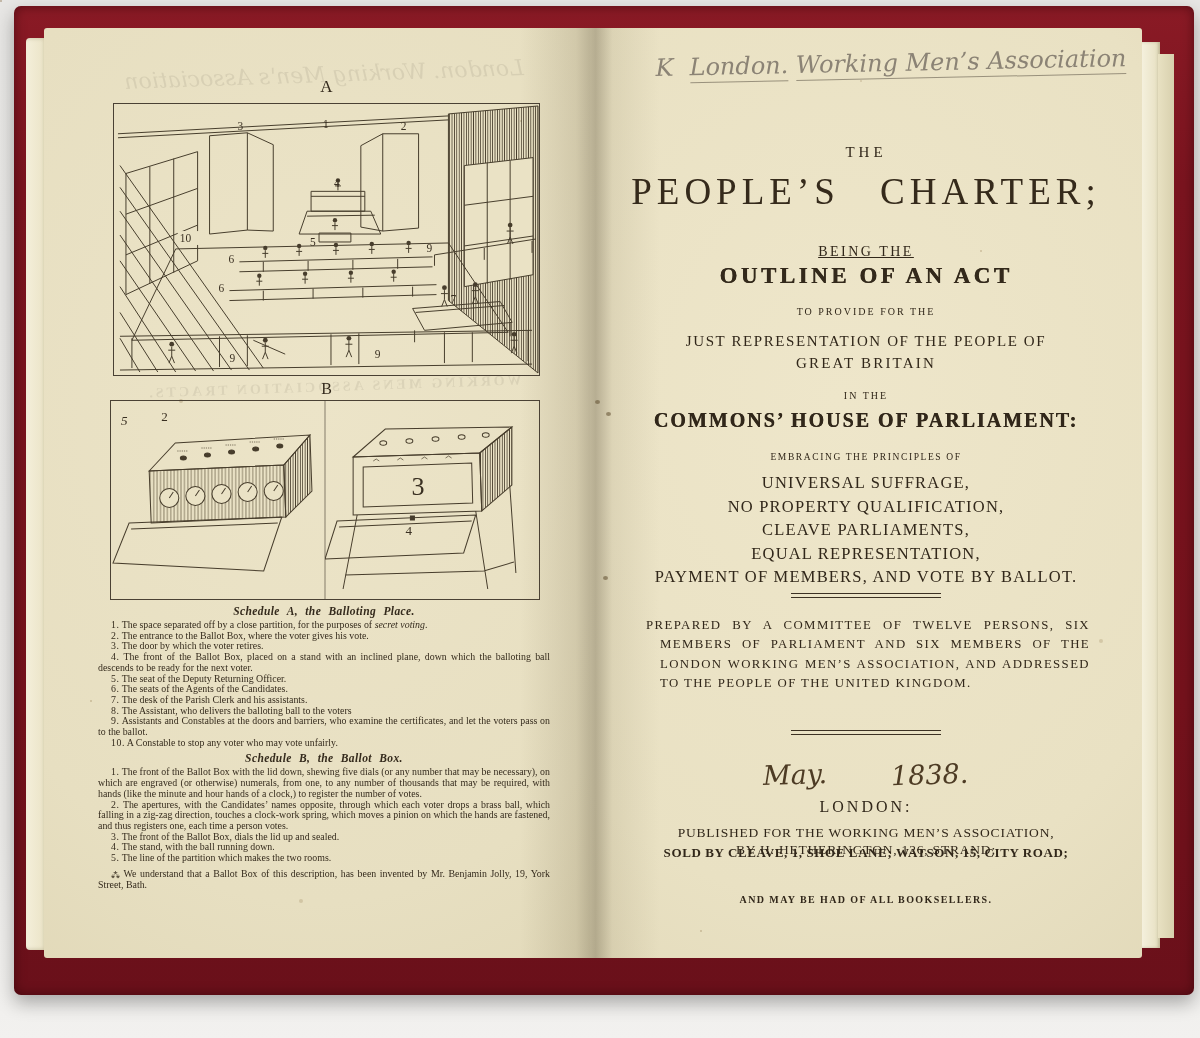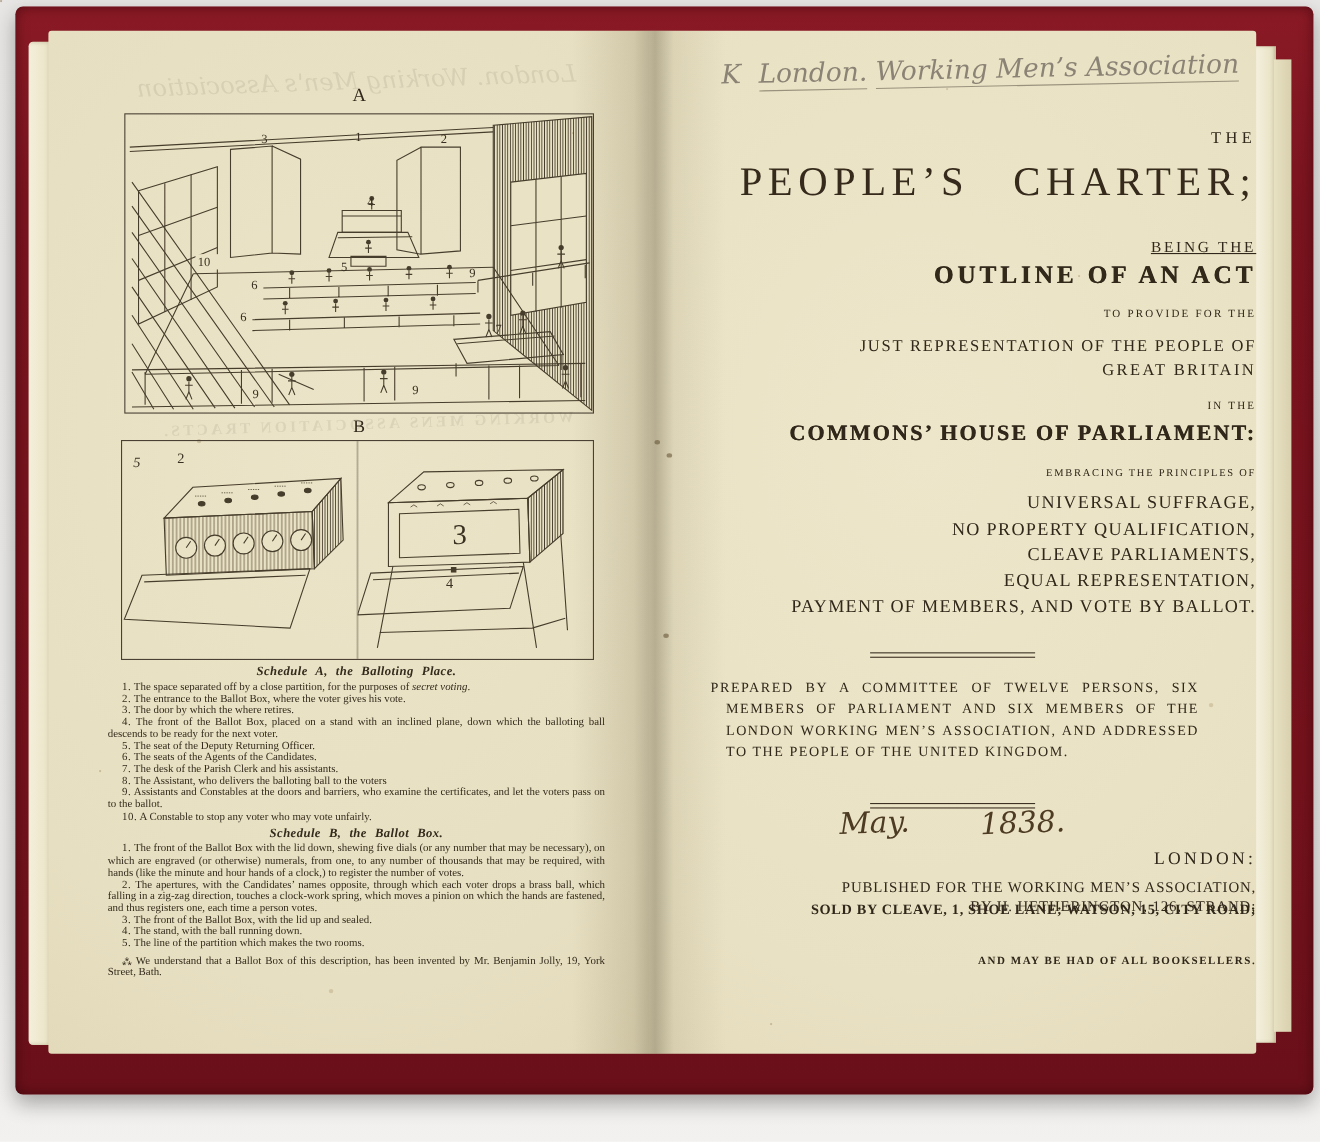--- a/index.html
+++ b/index.html
@@ -38,21 +38,21 @@
   .figsvg{width:100%;height:100%;display:block;}
   .schedules{position:absolute;left:54px;top:577px;width:452px;font-size:9.9px;line-height:10.7px;color:#352b1d;}
   .sched-head{margin:0 0 2px 0;text-align:center;font:italic bold 11.5px/13px "Liberation Serif",serif;word-spacing:4px;letter-spacing:.4px;}
   .sched-head.b{margin-top:4px;}
   .si{margin:0;text-indent:13px;text-align:justify;}
   .si .num{letter-spacing:.5px;}
   .fnote{margin-top:5px;}
   .fn-mark{font-size:8px;letter-spacing:-1px;}
   
   .rp{position:absolute;left:590px;top:30px;width:552px;height:926px;color:#31271a;}
-  .rp .c{position:absolute;left:0;width:100%;text-align:right;}
+  .rp .c{position:absolute;left:0;width:100%;text-align:center;margin-top:26px;}
   .inscription{position:absolute;left:62px;top:18px;width:478px;text-align:center;font:italic 24px/30px "DejaVu Serif",serif;color:#8b8375;transform:rotate(-1.2deg);white-space:nowrap;}
   .inscription .u{border-bottom:1.4px solid rgba(125,117,100,.75);padding-bottom:1px;}
   .inscription .pfx{margin-right:16px;}
   .t-the{top:88px;font-size:15px;letter-spacing:4px;}
   .t-main{top:114px;font-size:37px;letter-spacing:5px;word-spacing:26px;color:#352a1b;}
   .t-being{top:188px;font-size:14px;letter-spacing:2.5px;text-decoration:underline;}
   .t-outline{top:207px;font-size:23px;font-weight:bold;letter-spacing:3.5px;color:#33291b;text-shadow:.4px 0 0 #33291b;}
   .t-provide{top:250px;font-size:10px;letter-spacing:2px;}
   .t-just1{top:277px;font-size:15px;letter-spacing:1.6px;}
   .t-just2{top:299px;font-size:15px;letter-spacing:2.2px;}
@@ -220,33 +220,33 @@
         </g>
         <text x="86" y="94" font-size="26">3</text>
         <text x="80" y="134" font-size="13">4</text>
       </svg>
     </div>
 
     <div class="schedules">
       <h4 class="sched-head">Schedule A, the Balloting Place.</h4>
       <p class="si"><span class="num">1.</span> <span>The space separated off by a close partition, for the purposes of </span><i>secret voting</i><span>.</span></p>
       <p class="si"><span class="num">2.</span> <span>The entrance to the Ballot Box, where the voter gives his vote.</span></p>
-      <p class="si"><span class="num">3.</span> <span>The door by which the where retires.</span></p>
+      <p class="si"><span class="num">3.</span> <span>The door by which the voter retires.</span></p>
       <p class="si"><span class="num">4.</span> <span>The front of the Ballot Box, placed on a stand with an inclined plane, down which the balloting ball descends to be ready for the next voter.</span></p>
       <p class="si"><span class="num">5.</span> <span>The seat of the Deputy Returning Officer.</span></p>
       <p class="si"><span class="num">6.</span> <span>The seats of the Agents of the Candidates.</span></p>
       <p class="si"><span class="num">7.</span> <span>The desk of the Parish Clerk and his assistants.</span></p>
       <p class="si"><span class="num">8.</span> <span>The Assistant, who delivers the balloting ball to the voters</span></p>
       <p class="si"><span class="num">9.</span> <span>Assistants and Constables at the doors and barriers, who examine the certificates, and let the voters pass on to the ballot.</span></p>
       <p class="si"><span class="num">10.</span> <span>A Constable to stop any voter who may vote unfairly.</span></p>
 
       <h4 class="sched-head b">Schedule B, the Ballot Box.</h4>
       <p class="si"><span class="num">1.</span> <span>The front of the Ballot Box with the lid down, shewing five dials (or any number that may be necessary), on which are engraved (or otherwise) numerals, from one, to any number of thousands that may be required, with hands (like the minute and hour hands of a clock,) to register the number of votes.</span></p>
       <p class="si"><span class="num">2.</span> <span>The apertures, with the Candidates’ names opposite, through which each voter drops a brass ball, which falling in a zig-zag direction, touches a clock-work spring, which moves a pinion on which the hands are fastened, and thus registers one, each time a person votes.</span></p>
-      <p class="si"><span class="num">3.</span> <span>The front of the Ballot Box, with the lid up and sealed.</span></p>
+      <p class="si"><span class="num">3.</span> <span>The front of the Ballot Box, dials the lid up and sealed.</span></p>
       <p class="si"><span class="num">4.</span> <span>The stand, with the ball running down.</span></p>
       <p class="si"><span class="num">5.</span> <span>The line of the partition which makes the two rooms.</span></p>
       <p class="si fnote"><span class="fn-mark">⁂</span> <span>We understand that a Ballot Box of this description, has been invented by Mr. Benjamin Jolly, 19, York Street, Bath.</span></p>
     </div>
   </div>
 
   <div class="rp">
 
     <div class="inscription">
       <span class="pfx">K</span><span class="u">London.</span>

